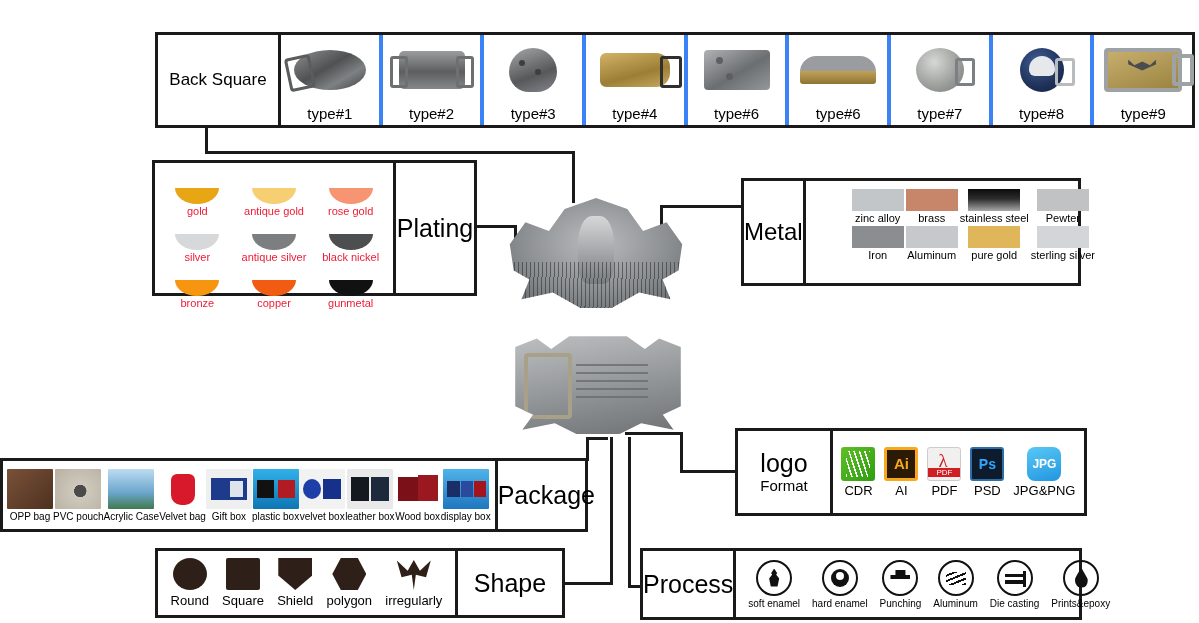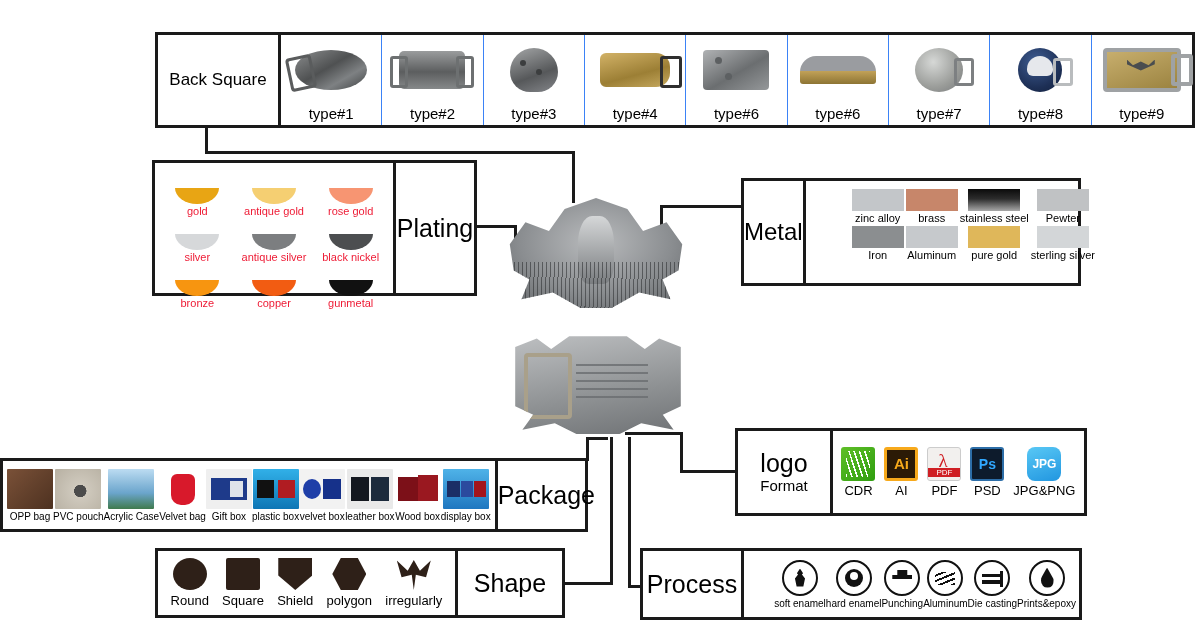--- a/index.html
+++ b/index.html
@@ -6,21 +6,21 @@
   body{width:1199px;height:623px;position:relative;overflow:hidden;
        font-family:"Liberation Sans",sans-serif;color:#000;}
   .abs{position:absolute;box-sizing:border-box;}
   .box{border:3px solid #1a1a1a;background:#fff;}
   .conn{background:#1a1a1a;position:absolute;}
 
   
   #back-options{left:155px;top:32px;width:1040px;height:96px;display:flex;}
   #back-options .cap{width:120px;display:flex;align-items:center;justify-content:center;
       font-size:17px;border-right:3px solid #1a1a1a;}
-  .bo-cell{flex:1;border-right:1px solid #3b82f6;display:flex;flex-direction:column;
+  .bo-cell{flex:1;border-right:4px solid #3b82f6;display:flex;flex-direction:column;
       align-items:center;justify-content:flex-end;padding-bottom:2px;}
   .bo-cell:last-child{border-right:none;}
   .bo-cell .lbl{font-size:15px;line-height:19px;}
   .bo-img{flex:1;display:flex;align-items:center;justify-content:center;width:100%;}
 
   
   .bk{position:relative;}
   .bk1{width:72px;height:40px;border-radius:50%/50%;
        background:linear-gradient(150deg,#8d8f90,#4f5152 45%,#7e8183 70%,#3f4142);}
   .bk1:before{content:"";position:absolute;left:-7px;top:6px;width:20px;height:28px;
@@ -124,21 +124,21 @@
   .sh-square{border-radius:2px;}
   .sh-shield{clip-path:polygon(0 0,100% 0,100% 55%,50% 100%,0 55%);}
   .sh-poly{clip-path:polygon(25% 0,75% 0,100% 50%,75% 100%,25% 100%,0 50%);}
   .sh-irr{clip-path:polygon(0 8%,32% 40%,50% 6%,68% 40%,100% 8%,86% 60%,56% 52%,50% 100%,44% 52%,14% 60%);}
   .sh-lbl{font-size:13px;margin-top:3px;}
 
   
   #process{left:640px;top:548px;width:442px;height:72px;display:flex;}
   #process .cap{width:98px;display:flex;align-items:center;justify-content:center;
        font-size:25px;border-right:3px solid #1a1a1a;}
-  #process .row{flex:1;display:flex;align-items:center;justify-content:flex-end;padding:0 3px;}
+  #process .row{flex:1;display:flex;align-items:center;justify-content:space-between;padding:0 12px;gap:12px;}
   .pr-item{display:flex;flex-direction:column;align-items:center;}
   .pr-ic{width:32px;height:32px;border:2px solid #111;border-radius:50%;position:relative;}
   .pr-lbl{font-size:10px;margin-top:2px;white-space:nowrap;}
   .g-fire{position:absolute;left:9px;top:7px;width:14px;height:18px;background:#111;
        clip-path:polygon(50% 0,72% 26%,64% 34%,86% 56%,74% 100%,26% 100%,14% 56%,36% 34%,28% 26%);}
   .g-dot{position:absolute;left:7px;top:7px;width:18px;height:18px;border-radius:50%;background:#111;}
   .g-dot:after{content:"";position:absolute;left:5px;top:3px;width:8px;height:8px;
        border-radius:50%;background:#fff;}
   .g-punch{position:absolute;left:6px;top:8px;width:20px;height:16px;background:#111;
        clip-path:polygon(25% 0,75% 0,75% 34%,100% 34%,100% 60%,0 60%,0 34%,25% 34%,25% 0);}

